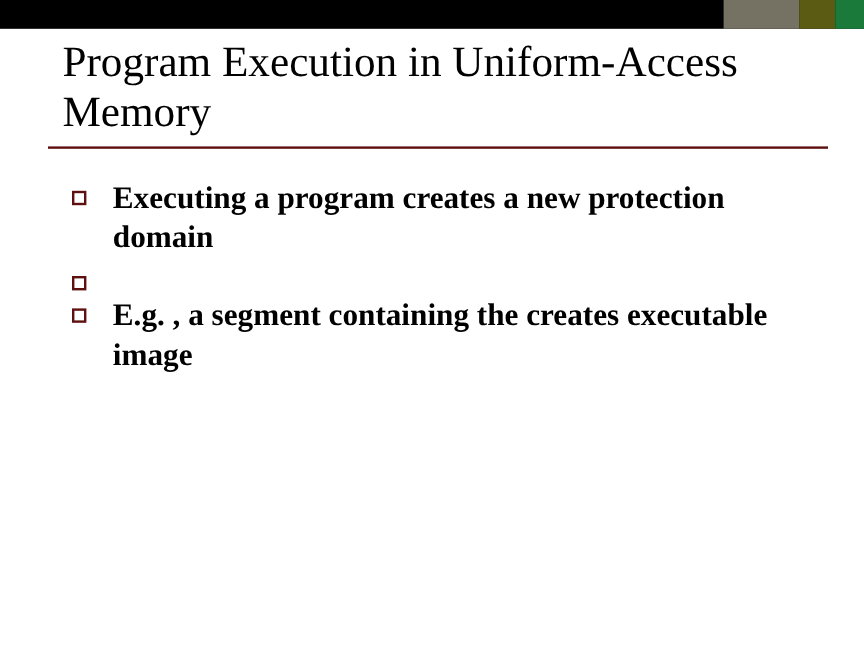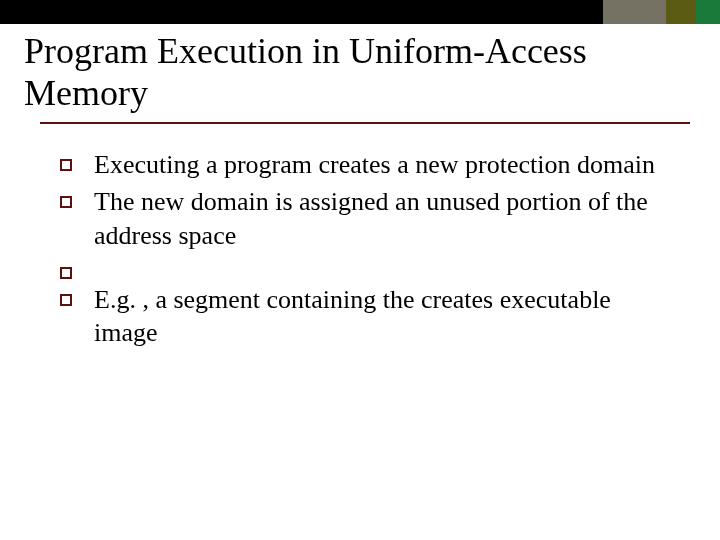--- a/index.html
+++ b/index.html
@@ -39,21 +39,21 @@
     background: #5c5b14;
   }
   .seg-green {
     right: 0;
     width: 24px;
     background: #1a7a3a;
   }
   .title-block {
     position: absolute;
     top: 30px;
-    left: 24px;
+    left: 52px;
     right: 40px;
   }
   .title {
     font-size: 36px;
     line-height: 1.18;
     color: #000000;
     font-weight: normal;
   }
   .title-underline {
     position: absolute;
@@ -66,20 +66,21 @@
   .bullets {
     position: absolute;
     top: 148px;
     left: 60px;
     right: 48px;
   }
   .bullet-row {
     display: flex;
     align-items: flex-start;
     margin-bottom: 4px;
+    font-weight: bold;
   }
   .bullet-marker {
     width: 12px;
     height: 12px;
     border: 2px solid #5e0f0f;
     box-sizing: border-box;
     margin-top: 11px;
     margin-right: 22px;
     flex-shrink: 0;
   }
@@ -103,22 +104,18 @@
 </div>
 <div class="title-underline"></div>
 
 <div class="bullets">
   <div class="bullet-row">
     <div class="bullet-marker"></div>
     <div class="bullet-text">Executing a program creates a new protection domain</div>
   </div>
   <div class="bullet-row">
     <div class="bullet-marker"></div>
-    <div class="bullet-text">The new domain is assigned an unused portion of the address space</div>
-  </div>
-  <div class="bullet-row">
-    <div class="bullet-marker"></div>
   </div>
   <div class="bullet-row">
     <div class="bullet-marker"></div>
     <div class="bullet-text">E.g. , a segment containing the creates executable image</div>
   </div>
 </div>
 
 </body></html>

